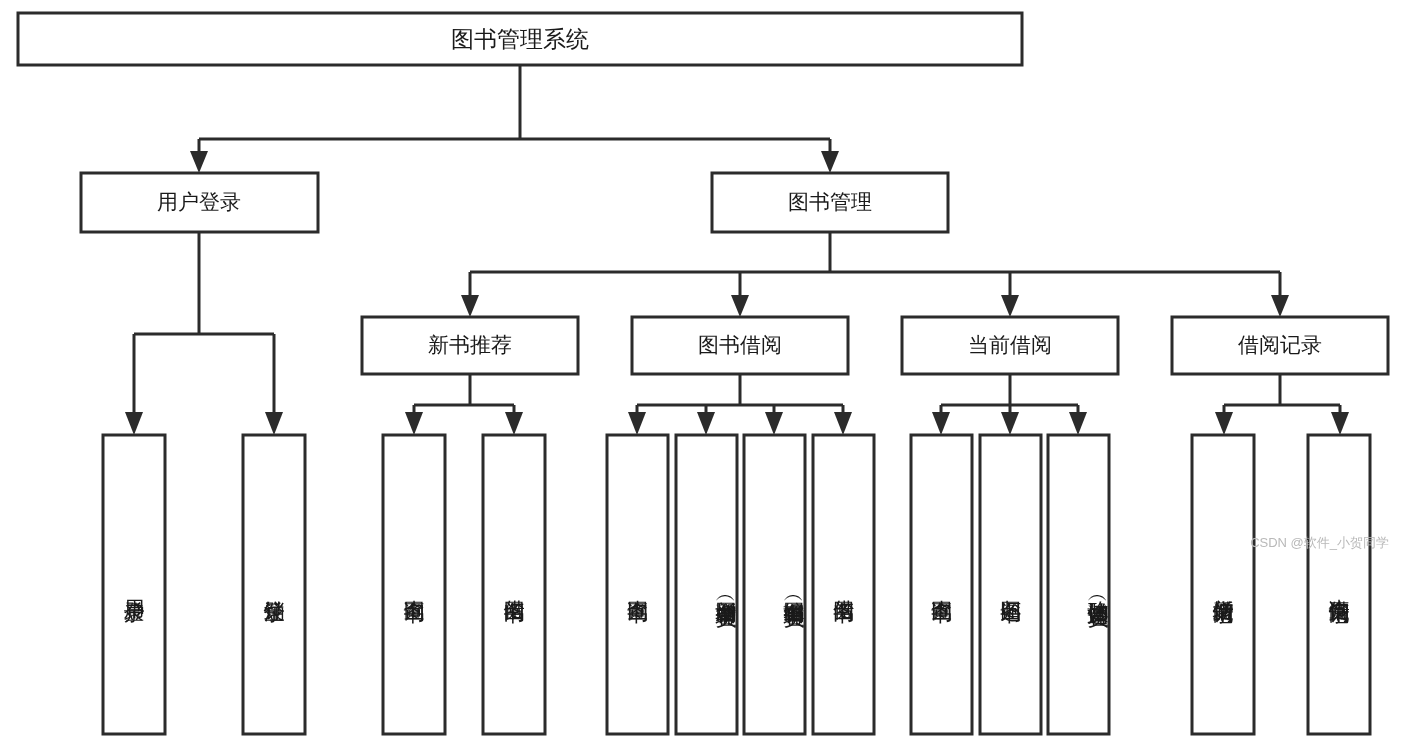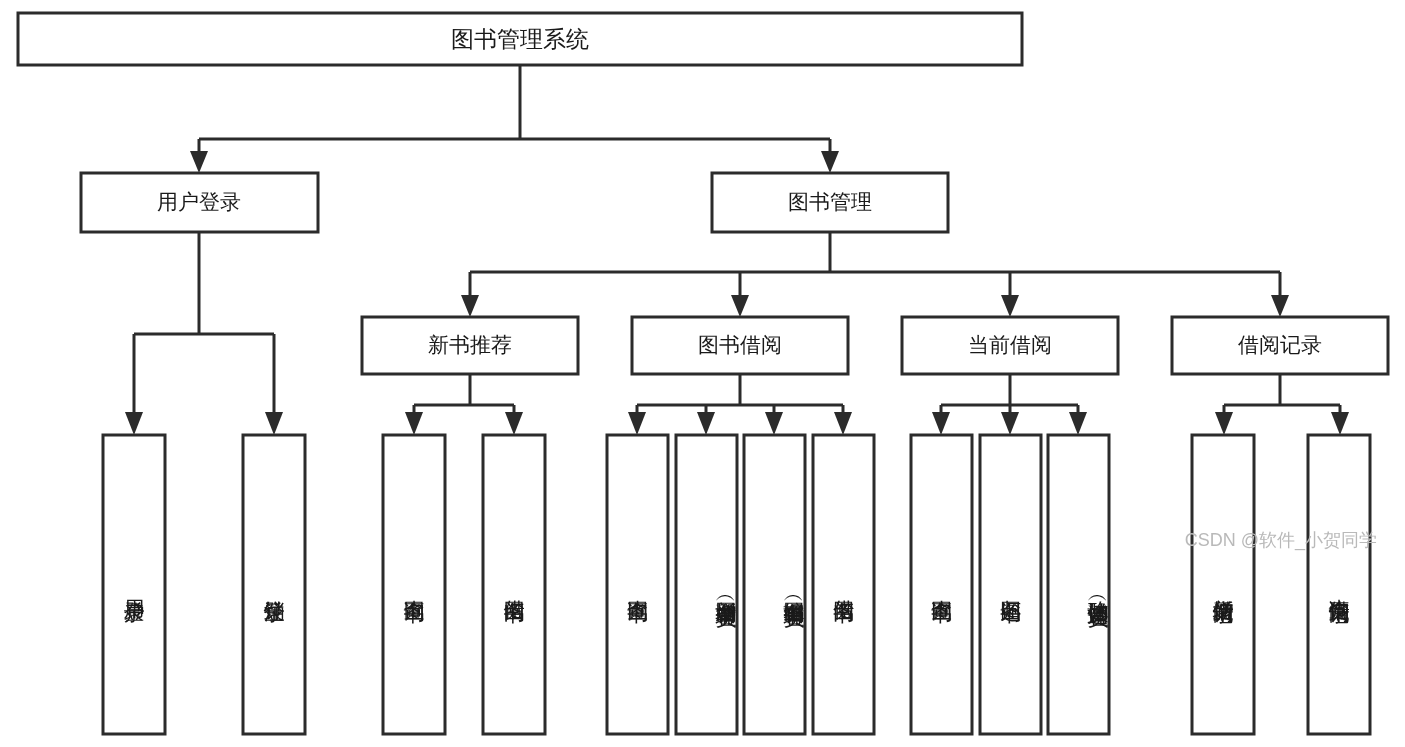--- a/index.html
+++ b/index.html
@@ -38,24 +38,24 @@
     display:flex;
     align-items:flex-start;
     justify-content:center;
     white-space:nowrap;
     pointer-events:none;
   }
   .leaf-label.centered{align-items:center;}
 
   .watermark{
     position:absolute;
-    right:28px;
+    right:16px;
     bottom:6px;
     font-family:"Liberation Sans","DejaVu Sans",sans-serif;
-    font-size:18px;
+    font-size:13px;
     color:#b9b9b9;
     white-space:nowrap;
     pointer-events:none;
   }
 </style>
 </head>
 <body>
 
 <div id="diagram-root">
 

